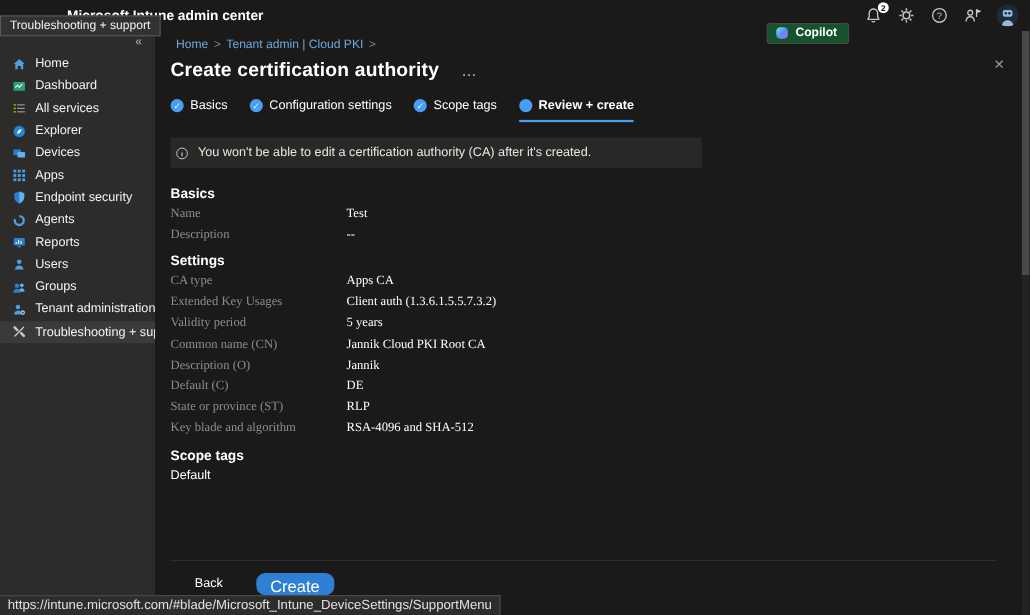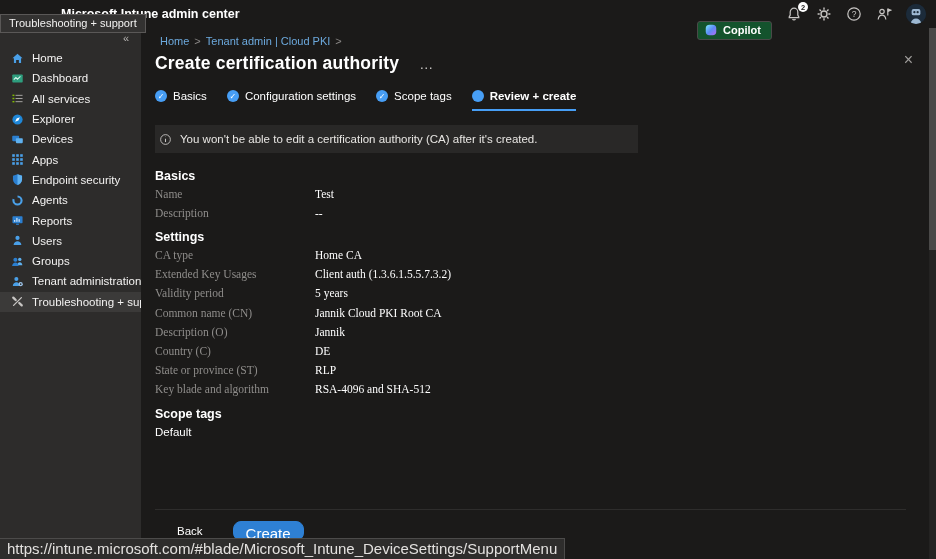--- a/index.html
+++ b/index.html
@@ -27,21 +27,21 @@
   .user { display:flex; align-items:center; gap:7px; cursor:pointer; }
   .user-text { text-align:right; line-height:1.15; }
   .user-name { font-size:11.5px; color:#fff; }
   .user-org { font-size:7.5px; font-weight:bold; color:#c8c6c4; letter-spacing:.2px; }
   .avatar { width:20px; height:20px; border-radius:50%; overflow:hidden; background:#16222e; }
 
   
   .tooltip { position:absolute; left:0; top:14px; z-index:50; background:#333231; border:1px solid #5a5857;
              color:#f3f2f1; font-size:11px; padding:2px 8px 3px 8px; white-space:nowrap; }
   .statusbar { position:absolute; left:0; bottom:0; z-index:50; background:#2e2d2c; border:1px solid #4c4b4a;
-               border-left:none; border-bottom:none; color:#e3e1df; font-size:15px; padding:1px 7px 2px 7px;
+               border-left:none; border-bottom:none; color:#e3e1df; font-size:12px; padding:1px 7px 2px 7px;
                white-space:nowrap; }
 
   
   .main { display:flex; height:531px; }
   .sidebar { width:141px; background:#2d2c2b; flex:none; padding-top:2px; }
   .collapse { text-align:right; color:#b5b3b1; font-size:11px; padding:2px 12px 4px 0; cursor:pointer; }
   .side-item { display:flex; align-items:center; gap:8px; height:20.3px; padding-left:11px;
                color:#f3f2f1; font-size:11.5px; cursor:pointer; white-space:nowrap; }
   .side-item .icon { width:13px; height:13px; flex:none; }
   .side-item.selected { background:#3b3a39; }
@@ -345,40 +345,40 @@
           <div class="lbl">Name</div>
           <div class="val">Test</div>
         </div>
         <div class="frow">
           <div class="lbl">Description</div>
           <div class="val">--</div>
         </div>
         <div class="sec-heading">Settings</div>
         <div class="frow">
           <div class="lbl">CA type</div>
-          <div class="val">Home CA</div>
+          <div class="val">Apps CA</div>
         </div>
         <div class="frow">
           <div class="lbl">Extended Key Usages</div>
           <div class="val">Client auth (1.3.6.1.5.5.7.3.2)</div>
         </div>
         <div class="frow">
           <div class="lbl">Validity period</div>
           <div class="val">5 years</div>
         </div>
         <div class="frow">
           <div class="lbl">Common name (CN)</div>
           <div class="val">Jannik Cloud PKI Root CA</div>
         </div>
         <div class="frow">
           <div class="lbl">Description (O)</div>
           <div class="val">Jannik</div>
         </div>
         <div class="frow">
-          <div class="lbl">Country (C)</div>
+          <div class="lbl">Default (C)</div>
           <div class="val">DE</div>
         </div>
         <div class="frow">
           <div class="lbl">State or province (ST)</div>
           <div class="val">RLP</div>
         </div>
         <div class="frow">
           <div class="lbl">Key blade and algorithm</div>
           <div class="val">RSA-4096 and SHA-512</div>
         </div>

